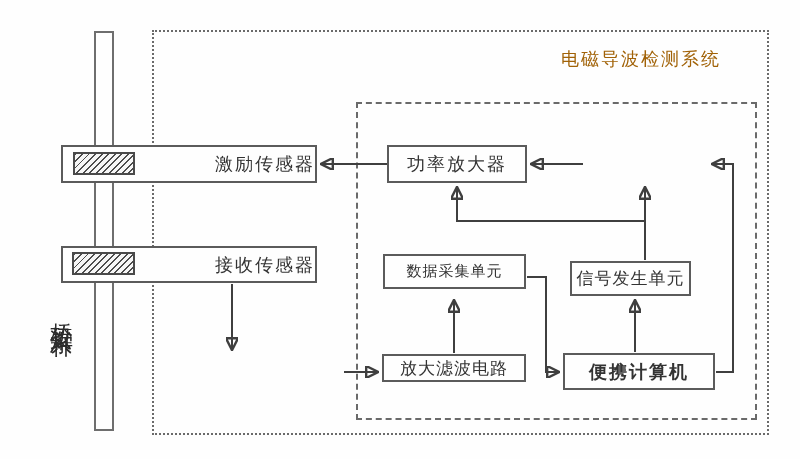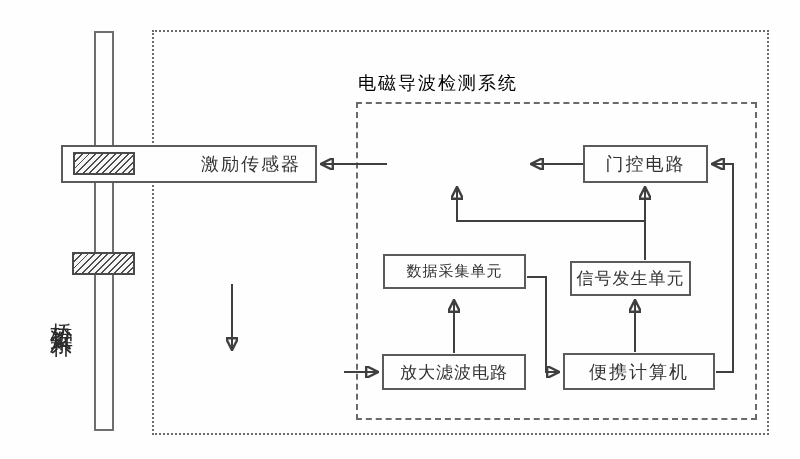--- a/index.html
+++ b/index.html
@@ -4,38 +4,38 @@
 <style>
   html,body { margin:0; padding:0; background:#fff; }
   #canvas {
     position:relative; width:800px; height:459px; background:#fefefe;
     font-family:"Liberation Serif","DejaVu Serif",serif; color:#2f2f2f;
     overflow:hidden;
   }
   .boundary { position:absolute; background:transparent; }
   .outer-boundary { left:152px; top:30px; width:613px; height:401px; border:2px dotted #6a6a6a; }
   .inner-boundary { left:356px; top:102px; width:397px; height:314px; border:2px dashed #6a6a6a; }
-  .title { position:absolute; text-align:center; font-size:18px; letter-spacing:2px; color:#000000; white-space:nowrap;margin-top:24px; }
+  .title { position:absolute; text-align:right; font-size:18px; letter-spacing:2px; color:#a16207; white-space:nowrap; }
   .outer-title { left:155px; top:47px; width:566px; }
   .inner-title { left:356px; top:110px; width:420px; letter-spacing:3px; font-size:17px; }
   .rod {
     position:absolute; left:94px; top:31px; width:20px; height:400px;
     border:2px solid #6e6e6e; background:#fefefe; box-sizing:border-box;
   }
   .rod-label {
     position:absolute; left:46px; top:304px; height:115px;
     writing-mode:vertical-rl; text-orientation:upright;
     font-size:23px; letter-spacing:4px; color:#2b2b2b; line-height:30px;
   }
   .node {
     position:absolute; box-sizing:border-box; border:2px solid #5b5b5b; background:#fefefe;
     display:flex; align-items:center; justify-content:center;
     font-size:18px; letter-spacing:2px; color:#333; white-space:nowrap;
   }
-  .node.sensor { justify-content:flex-end; padding-right:14px; }
+  .node.sensor { justify-content:flex-end; }
   .hatch {
     position:absolute; box-sizing:border-box; border:2px solid #4a4a4a;
     background:repeating-linear-gradient(135deg,#4c4c4c 0px,#4c4c4c 1.4px,#f6f6f6 1.4px,#f6f6f6 4.6px);
   }
   .hatch-1 { left:73px; top:152px; width:62px; height:23px; }
   .hatch-2 { left:72px; top:252px; width:63px; height:23px; }
   svg.wires { position:absolute; left:0; top:0; width:800px; height:459px; pointer-events:none; }
   svg.wires path { stroke:#3f3f3f; stroke-width:2; fill:none; }
 </style>
 </head>
@@ -66,39 +66,42 @@
     <path d="M 527 277 H 546 V 372 H 558" marker-end="url(#arr)"></path>
     <path d="M 454 353 V 301" marker-end="url(#arr)"></path>
     <path d="M 344 372 H 377" marker-end="url(#arr)"></path>
     <path d="M 232 284 V 349" marker-end="url(#arr)"></path>
   </svg>
 
   <div class="node sensor" style="left:61px; top:145px; width:256px; height:38px;">
     <span>激励传感器</span>
   </div>
 
+  <div class="node sensor" style="left:61px; top:246px; width:256px; height:37px;">
+    <span>接收传感器</span>
+  </div>
 
+  <div class="node" style="left:387px; top:145px; width:140px; height:38px;">
+    <span>功率放大器</span>
+  </div>
 
-  <div class="node" style="left:583px; top:145px; width:125px; height:38px;">
-    <span>门控电路</span>
-  </div>
 
   <div class="node" style="left:383px; top:254px; width:143px; height:35px; font-size:15px; letter-spacing:1px;">
     <span>数据采集单元</span>
   </div>
 
   <div class="node" style="left:570px; top:261px; width:121px; height:35px; font-size:17px; letter-spacing:1px;">
     <span>信号发生单元</span>
   </div>
 
 
-  <div class="node" style="left:382px; top:354px; width:144px; height:36px; font-size:17px; letter-spacing:1px;">
+  <div class="node" style="left:382px; top:354px; width:144px; height:28px; font-size:17px; letter-spacing:1px;">
     <span>放大滤波电路</span>
   </div>
 
-  <div class="node" style="left:563px; top:353px; width:152px; height:37px;">
+  <div class="node" style="left:563px; top:353px; width:152px; height:37px;font-weight:bold;">
     <span>便携计算机</span>
   </div>
 
   <div class="hatch hatch-1"></div>
   <div class="hatch hatch-2"></div>
 
 </div>
 
 </body></html>

